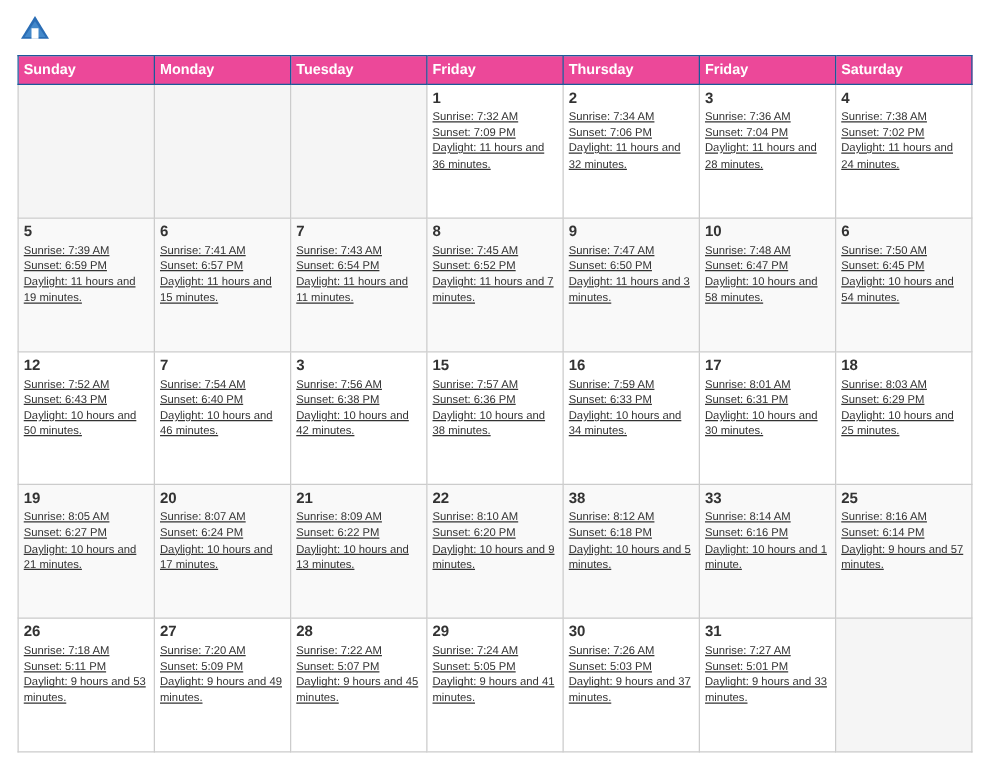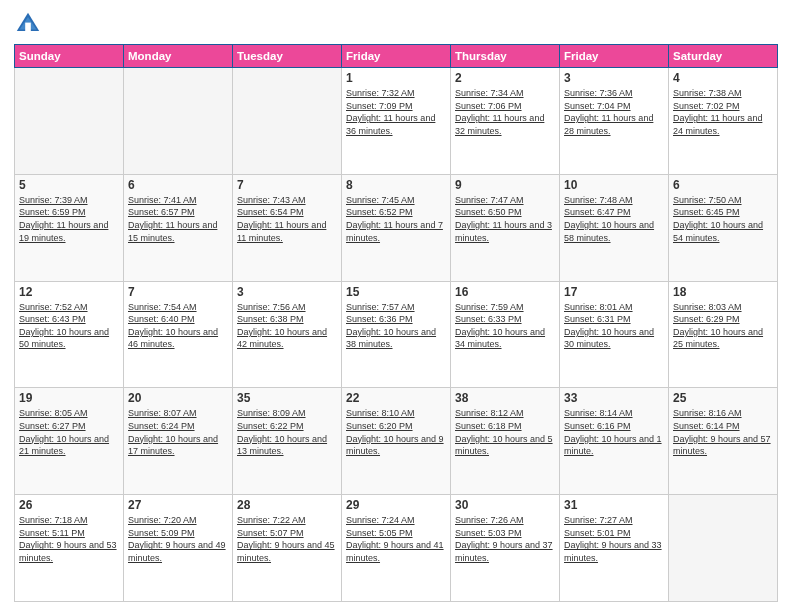--- a/index.html
+++ b/index.html
@@ -220,21 +220,21 @@
         <tr class="row-odd">
           <td>
             <div class="day-number">19</div>
             <div class="day-info">Sunrise: 8:05 AM<br>Sunset: 6:27 PM<br>Daylight: 10 hours and 21 minutes.</div>
           </td>
           <td>
             <div class="day-number">20</div>
             <div class="day-info">Sunrise: 8:07 AM<br>Sunset: 6:24 PM<br>Daylight: 10 hours and 17 minutes.</div>
           </td>
           <td>
-            <div class="day-number">35</div>
+            <div class="day-number">21</div>
             <div class="day-info">Sunrise: 8:09 AM<br>Sunset: 6:22 PM<br>Daylight: 10 hours and 13 minutes.</div>
           </td>
           <td>
             <div class="day-number">22</div>
             <div class="day-info">Sunrise: 8:10 AM<br>Sunset: 6:20 PM<br>Daylight: 10 hours and 9 minutes.</div>
           </td>
           <td>
             <div class="day-number">38</div>
             <div class="day-info">Sunrise: 8:12 AM<br>Sunset: 6:18 PM<br>Daylight: 10 hours and 5 minutes.</div>
           </td>

